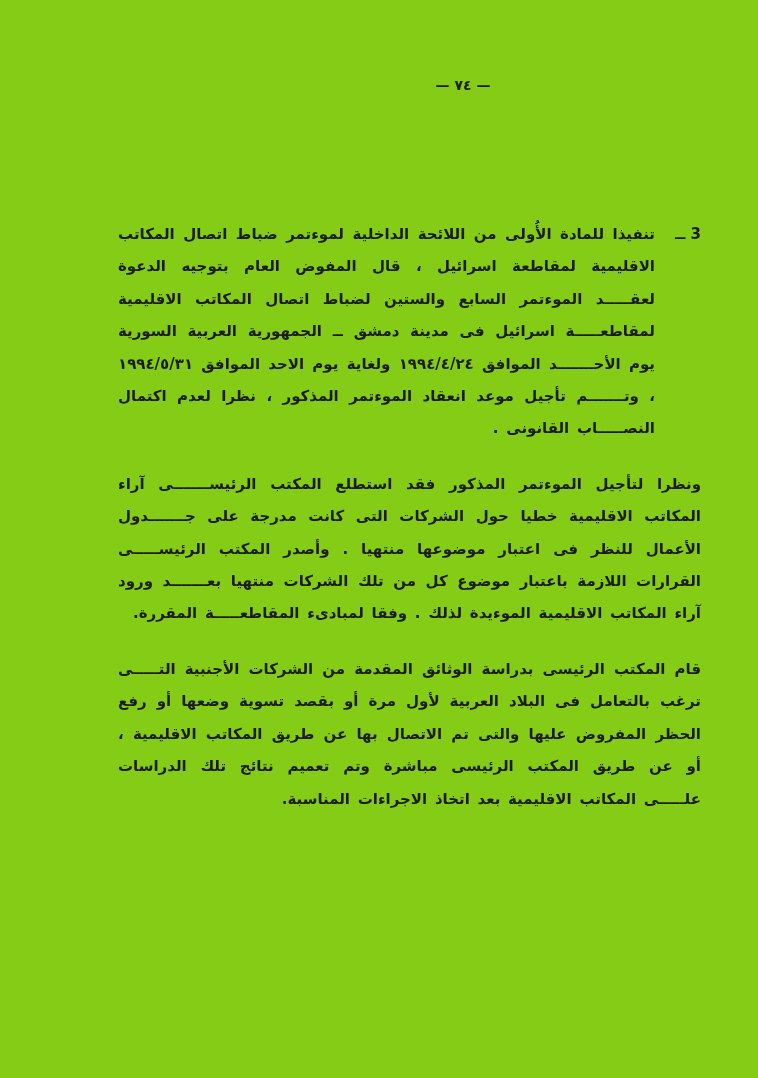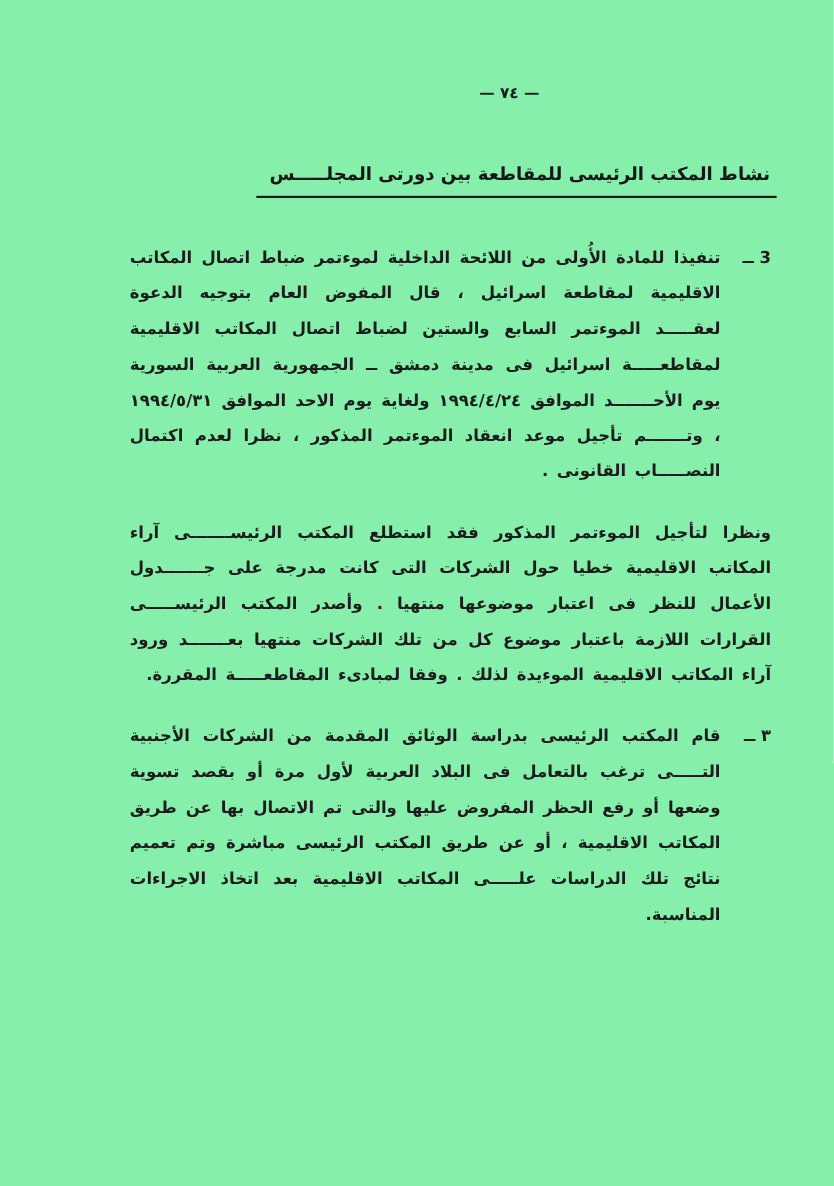--- a/index.html
+++ b/index.html
@@ -4,21 +4,21 @@
 <style>
   html, body {
     margin: 0;
     padding: 0;
     background: #ffffff;
   }
   .page {
     position: relative;
     width: 758px;
     height: 1078px;
-    background: #86efac;
+    background: #84cc16;
     overflow: hidden;
     font-family: "DejaVu Sans", sans-serif;
     color: #1c1c1c;
     -webkit-font-smoothing: antialiased;
   }
   .page-number {
     position: absolute;
     top: 77px;
     left: 408px;
     width: 110px;
@@ -71,32 +71,30 @@
     color: #1c1c1c;
   }
 </style>
 </head>
 <body>
 
 <div class="page">
 
   <div class="page-number">— ٧٤ —</div>
 
-  <div class="doc-title">نشاط المكتب الرئيسى للمقاطعة بين دورتى المجلـــــس</div>
 
   <div class="content">
 
     <div class="para">
       <div class="para-num">3 ــ</div>
       <div class="para-text">تنفيذا للمادة الأُولى من اللائحة الداخلية لموءتمر ضباط اتصال المكاتب الاقليمية لمقاطعة اسرائيل ، قال المفوض العام بتوجيه الدعوة لعقـــــد الموءتمر السابع والستين لضباط اتصال المكاتب الاقليمية لمقاطعـــــة اسرائيل فى مدينة دمشق ــ الجمهورية العربية السورية يوم الأحـــــــد الموافق ١٩٩٤/٤/٢٤ ولغاية يوم الاحد الموافق ١٩٩٤/٥/٣١ ، وتـــــــم تأجيل موعد انعقاد الموءتمر المذكور ، نظرا لعدم اكتمال النصـــــاب القانونى .</div>
     </div>
 
     <div class="para">
       <div class="para-text">ونظرا لتأجيل الموءتمر المذكور فقد استطلع المكتب الرئيســـــــى آراء المكاتب الاقليمية خطيا حول الشركات التى كانت مدرجة على جـــــــدول الأعمال للنظر فى اعتبار موضوعها منتهيا . وأصدر المكتب الرئيســـــى القرارات اللازمة باعتبار موضوع كل من تلك الشركات منتهيا بعـــــــد ورود آراء المكاتب الاقليمية الموءيدة لذلك . وفقا لمبادىء المقاطعـــــة المقررة.</div>
     </div>
 
     <div class="para">
-      <div class="para-num">٣ ــ</div>
       <div class="para-text">قام المكتب الرئيسى بدراسة الوثائق المقدمة من الشركات الأجنبية التـــــى ترغب بالتعامل فى البلاد العربية لأول مرة أو بقصد تسوية وضعها أو رفع الحظر المفروض عليها والتى تم الاتصال بها عن طريق المكاتب الاقليمية ، أو عن طريق المكتب الرئيسى مباشرة وتم تعميم نتائج تلك الدراسات علـــــى المكاتب الاقليمية بعد اتخاذ الاجراءات المناسبة.</div>
     </div>
 
   </div>
 </div>
 
 </body></html>

